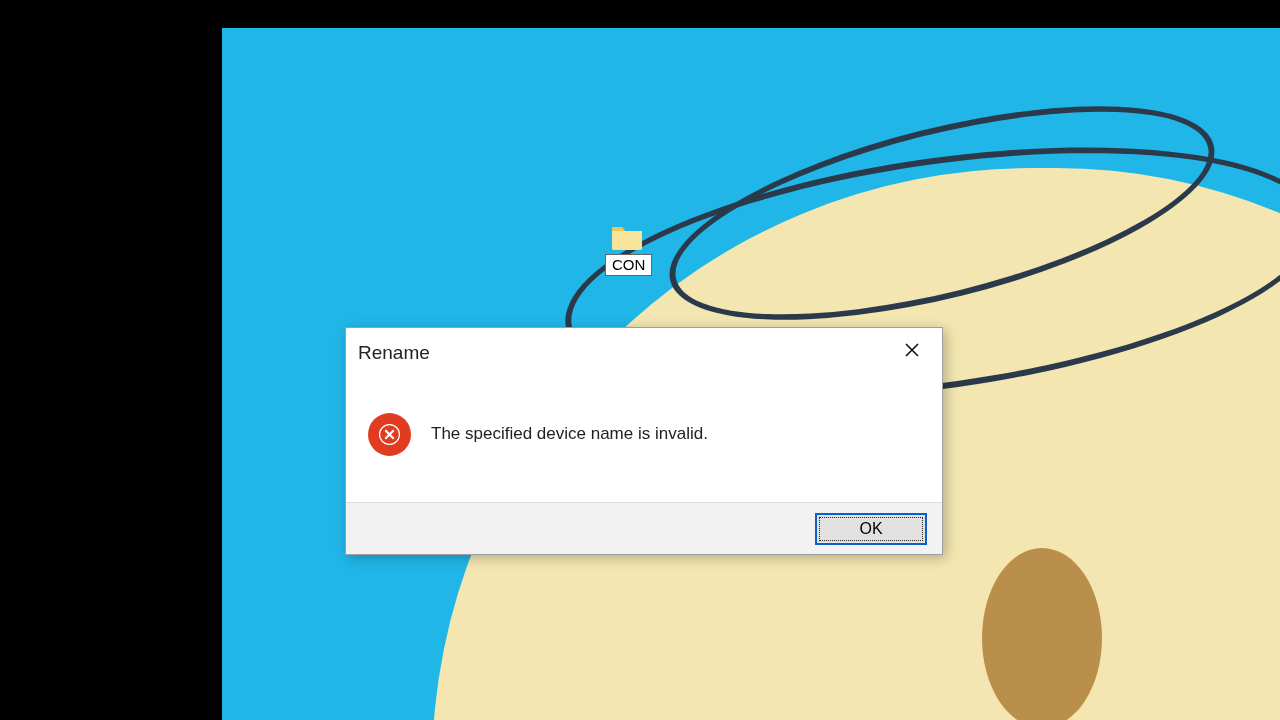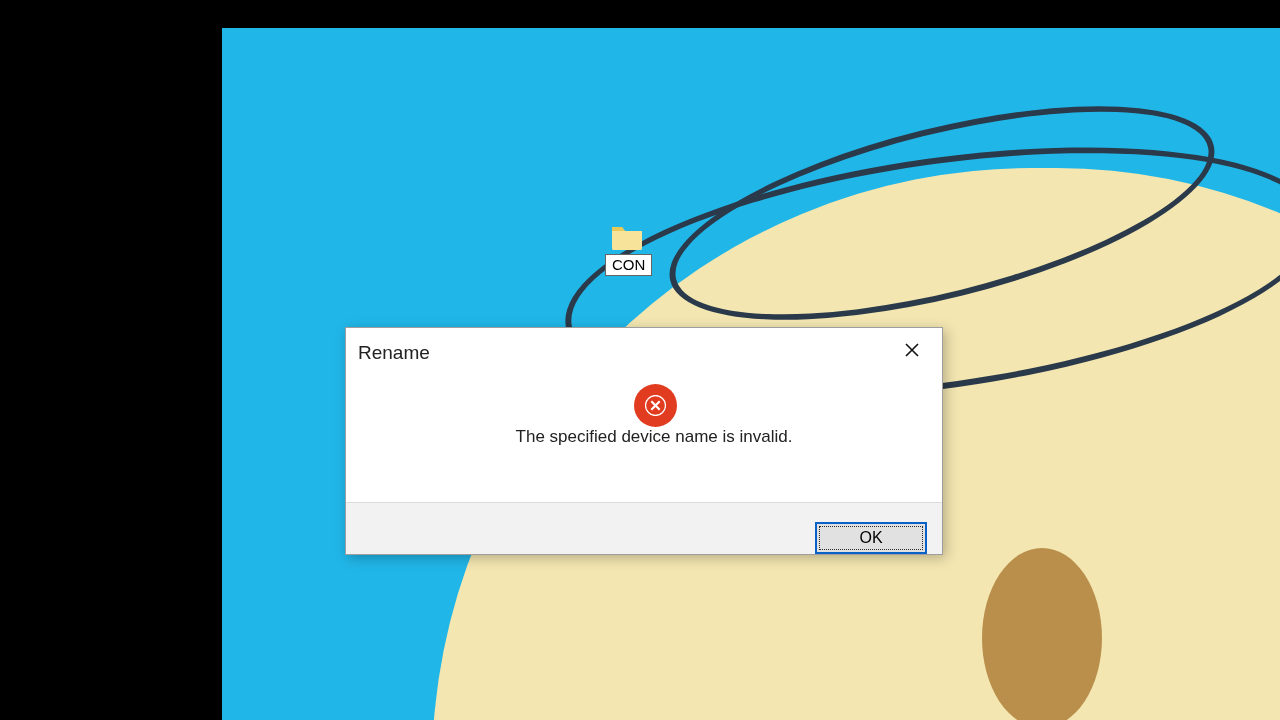--- a/index.html
+++ b/index.html
@@ -19,25 +19,25 @@
     
     .desk-icon{ position:absolute; left:605px; top:194px; width:44px; height:72px; text-align:center; }
     .folder-icon{ width:34px; height:30px; margin:0 auto 2px; }
     .rename-box{ display:inline-block; padding:1px 6px; background:#fff; border:1px solid #666; font-size:15px; line-height:18px; min-width:38px; text-align:left; }
 
     
     .dialog{ position:absolute; left:345px; top:299px; width:598px; height:228px; background:#fff; border:1px solid #9e9e9e; box-shadow:3px 3px 12px rgba(0,0,0,.25); }
     .dlg-title{ position:absolute; left:12px; top:14px; font-size:19px; color:#222; }
     .dlg-close{ position:absolute; right:10px; top:8px; width:40px; height:32px; display:flex; align-items:center; justify-content:center; cursor:pointer; }
     .dlg-close svg{ width:16px; height:16px; }
-    .dlg-body{ position:absolute; left:0; top:56px; right:0; height:100px; display:flex; align-items:center;flex-direction:column; }
+    .dlg-body{ position:absolute; left:0; top:56px; right:0; height:100px; display:flex; align-items:center; }
     .err-icon{ width:43px; height:43px; margin-left:22px; border-radius:50%; background:#e23c20; display:flex; align-items:center; justify-content:center; }
     .err-icon svg{ width:21px; height:21px; }
     .dlg-msg{ margin-left:20px; font-size:17px; color:#222; }
-    .dlg-footer{ position:absolute; left:0; right:0; bottom:0; height:52px; border-top:1px solid #dcdcdc; background:#f2f2f2; display:flex; align-items:flex-end; justify-content:flex-end; padding-right:15px; }
+    .dlg-footer{ position:absolute; left:0; right:0; bottom:0; height:52px; border-top:1px solid #dcdcdc; background:#f2f2f2; display:flex; align-items:center; justify-content:flex-end; padding-right:15px; }
     .dlg-ok{ min-width:112px; height:32px; background:#e1e1e1; border:2px solid #0a62c9; outline:1px dotted #2a2a2a; outline-offset:-5px; font-size:16px; cursor:pointer; }
   </style>
 </head>
 <body>
 
 <div class="stage">
   <div class="bar-left"></div>
 
   <div class="wallpaper">
     <div class="disc"></div>

